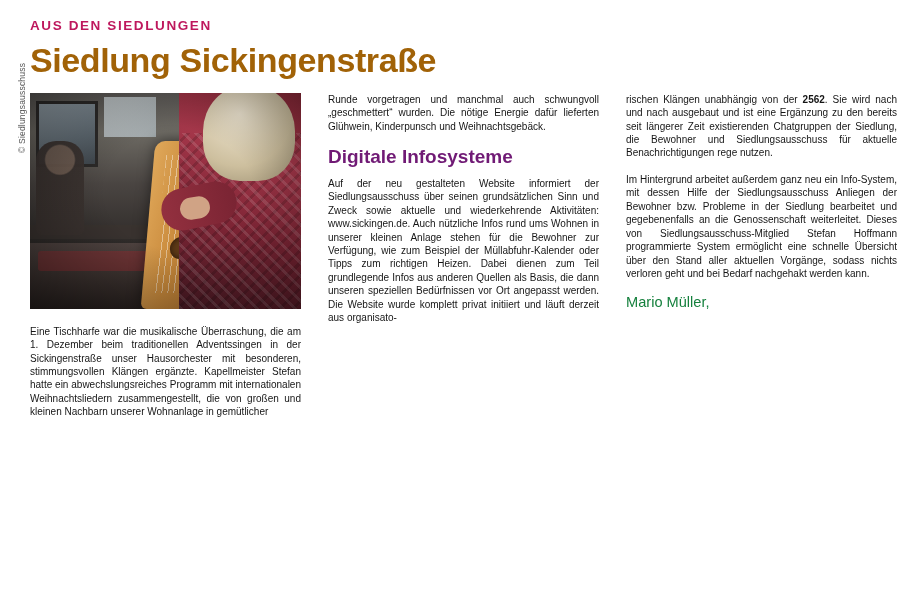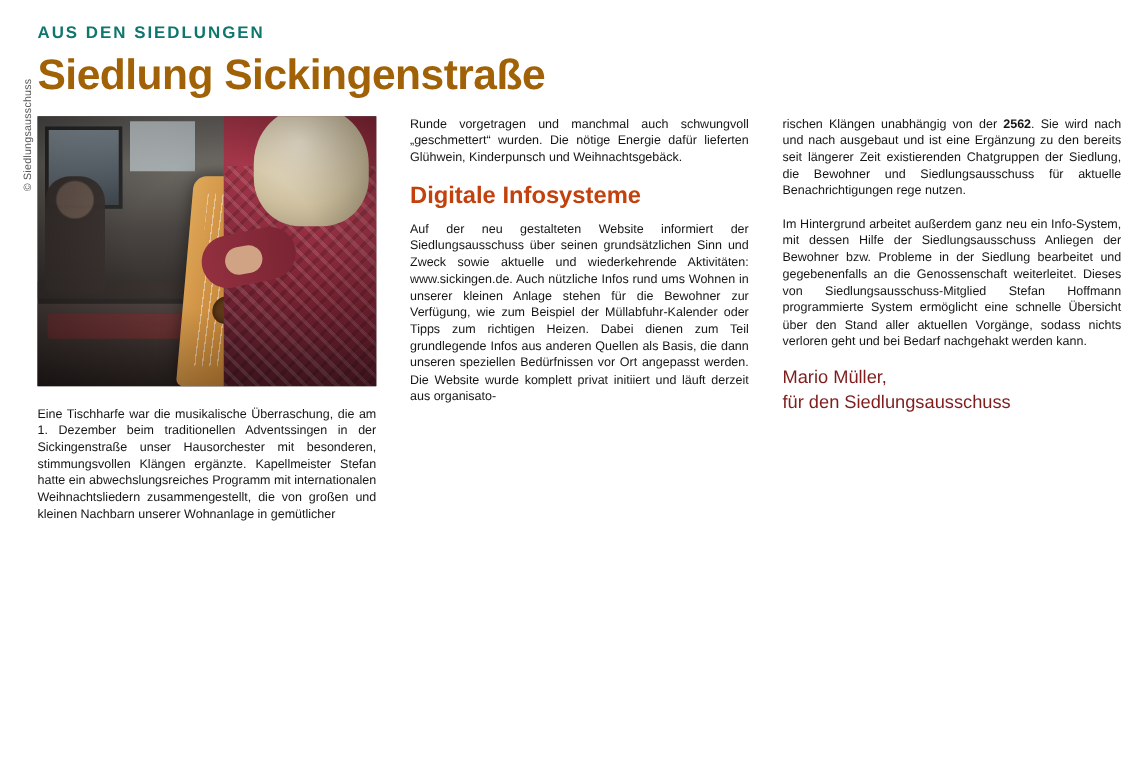--- a/index.html
+++ b/index.html
@@ -18,21 +18,21 @@
     position: relative;
     width: 911px;
     height: 614px;
     box-sizing: border-box;
     padding: 18px 28px 0 30px;
   }
   .kicker {
     font-size: 13.5px;
     font-weight: bold;
     letter-spacing: 1.6px;
-    color: #0f766e;
+    color: #be185d;
     text-transform: uppercase;
     margin: 0 0 10px 0;
   }
   .headline {
     font-size: 34px;
     line-height: 1.05;
     font-weight: bold;
     color: #a16207;
     margin: 0 0 14px 0;
     letter-spacing: -0.4px;
@@ -198,40 +198,40 @@
     transform: rotate(-90deg);
     transform-origin: left top;
     font-size: 8.5px;
     color: #555;
     white-space: nowrap;
     letter-spacing: .2px;
   }
   .subhead {
     font-size: 19px;
     font-weight: bold;
-    color: #c2410c;
+    color: #701a75;
     margin: 4px 0 9px 0;
     line-height: 1.15;
   }
   p.body {
     font-size: 10px;
     line-height: 1.345;
     margin: 0 0 13px 0;
     text-align: justify;
     hyphens: auto;
     -webkit-hyphens: auto;
     color: #151515;
   }
   p.body:last-child { margin-bottom: 0; }
   .bold { font-weight: bold; }
   .sig {
     font-size: 14.6px;
     line-height: 1.345;
     margin: 0;
-    color: #7f1d1d;
+    color: #15803d;
   }
 </style>
 </head>
 <body>
 
 <div class="page">
 
   <div class="kicker">AUS DEN SIEDLUNGEN</div>
   <h1 class="headline">Siedlung Sickingenstraße</h1>
 
@@ -269,17 +269,16 @@
     <div class="col">
       <p class="body">Runde vorgetragen und manchmal auch schwungvoll „geschmettert“ wurden. Die nötige Energie dafür lieferten Glühwein, Kinderpunsch und Weihnachtsgebäck.</p>
       <h2 class="subhead">Digitale Infosysteme</h2>
       <p class="body">Auf der neu gestalteten Website informiert der Siedlungsausschuss über seinen grundsätzlichen Sinn und Zweck sowie aktuelle und wiederkehrende Aktivitäten: www.sickingen.de. Auch nützliche Infos rund ums Wohnen in unserer kleinen Anlage stehen für die Bewohner zur Verfügung, wie zum Beispiel der Müllabfuhr-Kalender oder Tipps zum richtigen Heizen. Dabei dienen zum Teil grundlegende Infos aus anderen Quellen als Basis, die dann unseren speziellen Bedürfnissen vor Ort angepasst werden. Die Website wurde komplett privat initiiert und läuft derzeit aus organisato-</p>
     </div>
 
     <div class="col">
       <p class="body"><span>rischen Klängen unabhängig von der </span><span class="bold">2562</span><span>. Sie wird nach und nach ausgebaut und ist eine Ergänzung zu den bereits seit längerer Zeit existierenden Chatgruppen der Siedlung, die Bewohner und Siedlungsausschuss für aktuelle Benachrichtigungen rege nutzen.</span></p>
       <p class="body">Im Hintergrund arbeitet außerdem ganz neu ein Info-System, mit dessen Hilfe der Siedlungsausschuss Anliegen der Bewohner bzw. Probleme in der Siedlung bearbeitet und gegebenenfalls an die Genossenschaft weiterleitet. Dieses von Siedlungsausschuss-Mitglied Stefan Hoffmann programmierte System ermöglicht eine schnelle Übersicht über den Stand aller aktuellen Vorgänge, sodass nichts verloren geht und bei Bedarf nachgehakt werden kann.</p>
       <p class="sig">Mario Müller,</p>
-      <p class="sig">für den Siedlungsausschuss</p>
     </div>
 
   </div>
 </div>
 
 </body></html>

